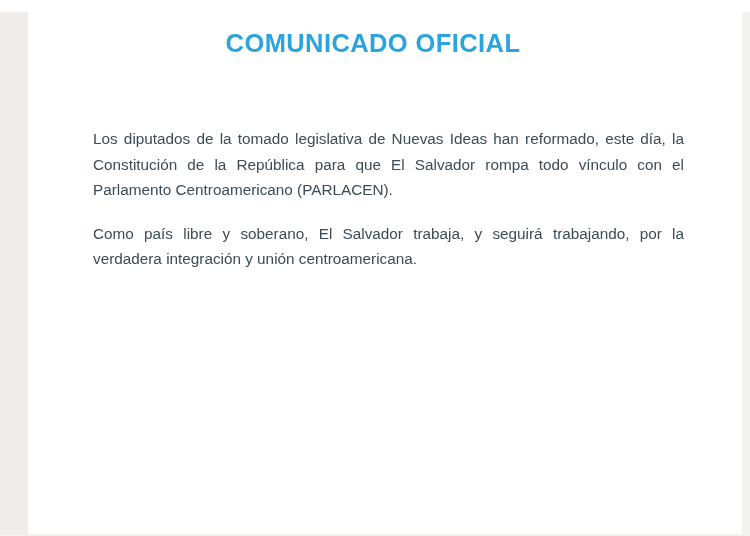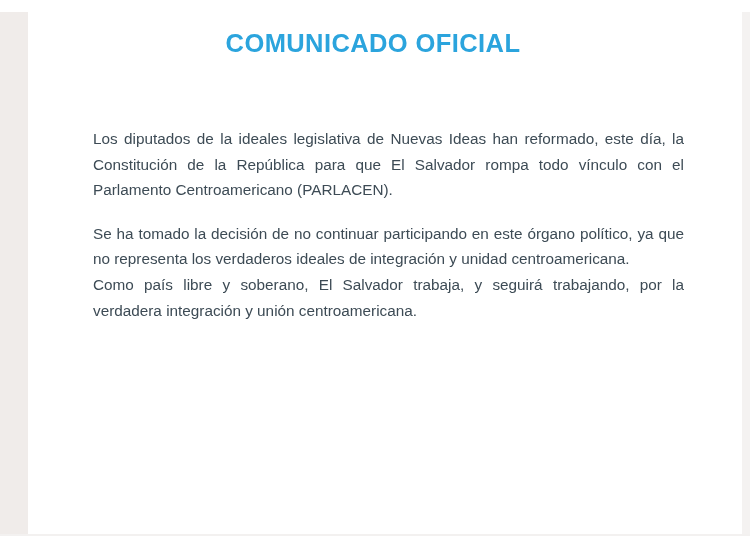--- a/index.html
+++ b/index.html
@@ -92,19 +92,18 @@
 
   <div class="edge-left"></div>
   <div class="edge-right"></div>
   <div class="edge-bottom"></div>
 
   <div class="content">
 
     <h1 class="doc-title">COMUNICADO OFICIAL</h1>
 
     <div class="body-text">
-      <p class="para">Los diputados de la ideales legislativa de Nuevas Ideas han reformado, este día, la Constitución de la República para que El Salvador rompa todo vínculo con el Parlamento Centroamericano (PARLACEN).</p>
-      <p class="para tight">Se ha tomado la decisión de no continuar participando en este órgano político, ya que no representa los verdaderos ideales de integración y unidad centroamericana.</p>
+      <p class="para">Los diputados de la tomado legislativa de Nuevas Ideas han reformado, este día, la Constitución de la República para que El Salvador rompa todo vínculo con el Parlamento Centroamericano (PARLACEN).</p>
       <p class="para last">Como país libre y soberano, El Salvador trabaja, y seguirá trabajando, por la verdadera integración y unión centroamericana.</p>
     </div>
 
   </div>
 </div>
 
 </body></html>

